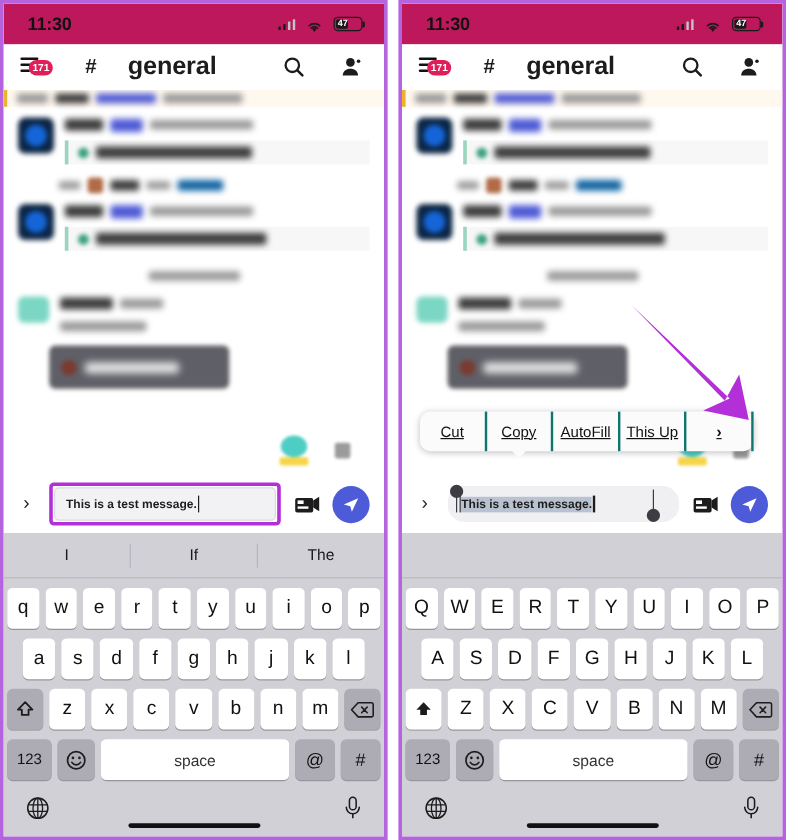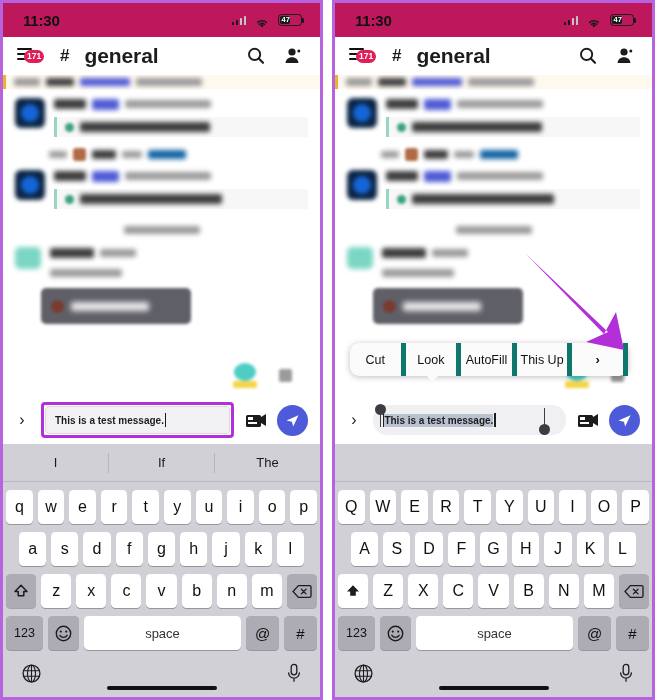--- a/index.html
+++ b/index.html
@@ -69,21 +69,21 @@
     position: absolute; left: 2.5px; top: -0.5px;
     font-size: 7.5px; font-weight: bold; color: #fff;
   }
 
   
   .chan-header {
     height: 38px; flex: 0 0 38px;
     display: flex; align-items: center;
     padding: 0 16px 0 14px;
     background: #ffffff;
-    gap: 15px;
+    gap: 26px;
   }
   .hamburger { position: relative; width: 30px; height: 22px; flex: 0 0 30px; }
   .hamburger .ln {
     position: absolute; left: 0; height: 2.2px; background: #111; border-radius: 1px;
   }
   .hamburger .ln:nth-child(1) { top: 3px;  width: 15px; }
   .hamburger .ln:nth-child(2) { top: 8px;  width: 11px; }
   .hamburger .ln:nth-child(3) { top: 13px; width: 8px; }
   .badge {
     position: absolute; left: 7px; top: 4.5px;
@@ -266,22 +266,23 @@
     background: #fbfbfb;
     border-radius: 9px;
     box-shadow: 0 1px 6px rgba(0,0,0,.26);
     display: flex; align-items: stretch;
     z-index: 20;
   }
   .ctx-item {
     flex: 1;
     display: flex; align-items: center; justify-content: center;
     font-size: 12.5px; color: #111;
-    border-right: 5px solid #0f766e;
+    border-right: 2px solid #0f766e;
     white-space: nowrap;
+    text-decoration: underline;
   }
   .ctx-item:last-child { border-right: none; flex: 0 0 30px; }
   .ctx-more { font-size: 13px; font-weight: bold; color: #111; }
   .ctx-tail {
     position: absolute; left: 76px; bottom: -6px;
     width: 13px; height: 7px;
     background: #fbfbfb;
     clip-path: polygon(0 0, 100% 0, 50% 100%);
   }
 
@@ -712,21 +713,21 @@
         <svg width="34" height="30" viewBox="0 0 34 30">
             <ellipse cx="17" cy="12" rx="11" ry="9" fill="#4ecdc4"></ellipse>
             <rect x="5" y="21" width="24" height="7" rx="2" fill="#f5d547"></rect>
           </svg>
       </div>
       <div class="close-x"></div>
     </div>
 
     <div class="ctx-menu">
       <span class="ctx-item">Cut</span>
-      <span class="ctx-item">Look</span>
+      <span class="ctx-item">Copy</span>
       <span class="ctx-item">AutoFill</span>
       <span class="ctx-item">This Up</span>
       <span class="ctx-item ctx-more">›</span>
       <span class="ctx-tail"></span>
     </div>
 
     <svg class="arrow-svg" viewBox="0 0 132 110">
       <path d="M6 4 L84 84 L96 62 L104 100 L66 92 L88 82 Z" fill="#b32fd8"></path>
     </svg>
 

